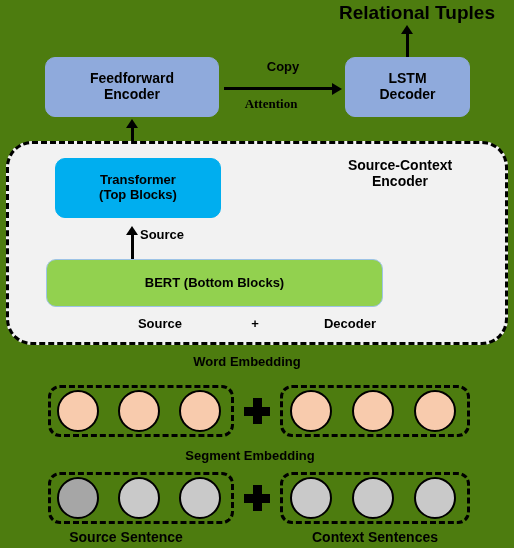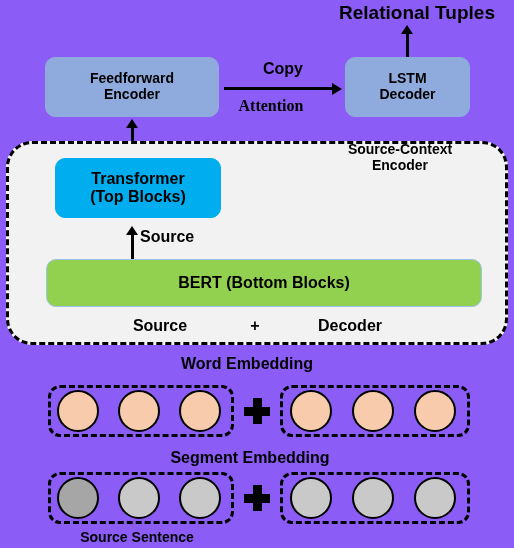--- a/index.html
+++ b/index.html
@@ -7,36 +7,36 @@
     padding: 0;
     background: #ffffff;
   }
   body {
     font-family: "Liberation Sans", sans-serif;
   }
   #canvas {
     position: relative;
     width: 514px;
     height: 548px;
-    background: #8b5cf6;
+    background: #4d7c0f;
     overflow: hidden;
   }
   .abs { position: absolute; }
 
   
   .lbl {
     font-weight: bold;
     color: #000000;
     text-align: center;
     line-height: 1.12;
     white-space: pre;
   }
   .t20 { font-size: 19px; }
   .t17 { font-size: 14px; }
-  .t16 { font-size: 16px; }
+  .t16 { font-size: 13px; }
 
   
   .box {
     border-radius: 10px;
     display: flex;
     align-items: center;
     justify-content: center;
     box-sizing: border-box;
   }
   .box-blue {
@@ -141,33 +141,33 @@
   <div class="abs box box-blue lbl t17" style="left:345px; top:57px; width:125px; height:60px;">LSTM
 Decoder</div>
 
   <div class="abs" style="left:125px; top:119px; width:14px; height:46px;">
     <div class="abs arrow-head-up" style="left:1px; top:0;"></div>
     <div class="abs arrow-v-line" style="left:5.5px; top:8px; height:38px;"></div>
   </div>
 
   <div class="abs dashed-panel" style="left:6px; top:141px; width:502px; height:204px;"></div>
 
-  <div class="abs lbl t17" style="left:300px; top:142px; width:200px;">Source-Context
+  <div class="abs lbl t17" style="left:300px; top:158px; width:200px;">Source-Context
 Encoder</div>
 
   <div class="abs box box-cyan lbl t16" style="left:55px; top:158px; width:166px; height:60px;">Transformer
 (Top Blocks)</div>
 
   <div class="abs" style="left:125px; top:226px; width:14px; height:34px;">
     <div class="abs arrow-head-up" style="left:1px; top:0;"></div>
     <div class="abs arrow-v-line" style="left:5.5px; top:8px; height:26px;"></div>
   </div>
   <div class="abs lbl t16" style="left:140px; top:228px; width:80px; text-align:left;">Source</div>
 
-  <div class="abs box box-green lbl t16" style="left:46px; top:259px; width:436px; height:48px;">BERT (Bottom Blocks)</div>
+  <div class="abs box box-green lbl t16" style="left:46px; top:259px; width:337px; height:48px;">BERT (Bottom Blocks)</div>
 
   <div class="abs lbl t16" style="left:105px; top:317px; width:110px;">Source</div>
   <div class="abs lbl t16" style="left:240px; top:317px; width:30px;">+</div>
   <div class="abs lbl t16" style="left:295px; top:317px; width:110px;">Decoder</div>
 
   <div class="abs lbl t16" style="left:147px; top:355px; width:200px;">Word Embedding</div>
 
   <div class="abs dashed-group" style="left:48px; top:385px; width:186px; height:52px;"></div>
   <div class="abs circ circ-peach" style="left:57px; top:390px; width:42px; height:42px;"></div>
   <div class="abs circ circ-peach" style="left:118px; top:390px; width:42px; height:42px;"></div>
@@ -187,15 +187,16 @@
   <div class="abs circ circ-gray" style="left:118px; top:477px; width:42px; height:42px;"></div>
   <div class="abs circ circ-gray" style="left:179px; top:477px; width:42px; height:42px;"></div>
 
   <div class="plus" style="left:244px; top:485px; width:26px; height:26px;"></div>
 
   <div class="abs dashed-group" style="left:280px; top:472px; width:190px; height:52px;"></div>
   <div class="abs circ circ-gray" style="left:290px; top:477px; width:42px; height:42px;"></div>
   <div class="abs circ circ-gray" style="left:352px; top:477px; width:42px; height:42px;"></div>
   <div class="abs circ circ-gray" style="left:414px; top:477px; width:42px; height:42px;"></div>
 
-  <div class="abs lbl t17" style="left:44px; top:530px; width:186px;">Source Sentence</div>
+  <div class="abs lbl t17" style="left:33px; top:530px; width:186px;">Source Sentence</div>
+  <div class="abs lbl t17" style="left:280px; top:530px; width:190px;">Context Sentences</div>
 
 </div>
 
 </body></html>

